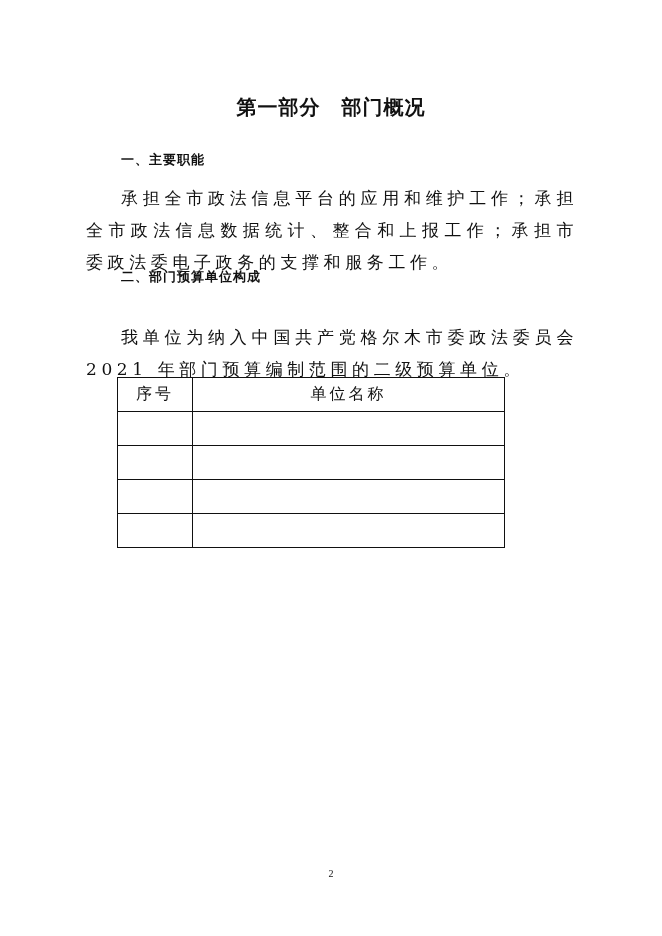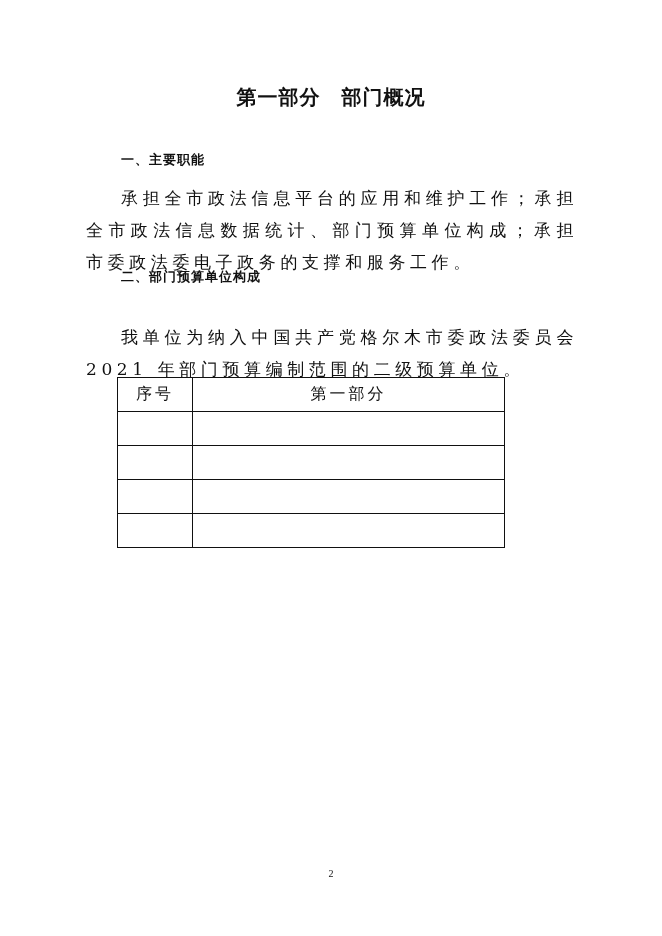--- a/index.html
+++ b/index.html
@@ -1,47 +1,47 @@
 <!DOCTYPE html>
 <html><head>
   <meta charset="utf-8">
   <style>
     html, body { margin: 0; padding: 0; background: #ffffff; }
     body { width: 662px; height: 936px; position: relative; overflow: hidden;
            font-family: "DejaVu Serif", "Liberation Serif", serif; color: #111; }
-    .page-title { position: absolute; top: 84px; left: 0; width: 662px; text-align: center;
+    .page-title { position: absolute; top: 94px; left: 0; width: 662px; text-align: center;
                   font-family: "DejaVu Sans", "Liberation Sans", sans-serif; font-weight: bold;
                   font-size: 20px; letter-spacing: 1px; word-spacing: 12px; }
     .heading { position: absolute; left: 121px; font-family: "DejaVu Sans", "Liberation Sans", sans-serif;
                font-size: 13px; font-weight: 600; letter-spacing: 1px; }
     .para { position: absolute; left: 86px; width: 492px; font-size: 17px; line-height: 32px;
             text-indent: 35px; letter-spacing: 4.6px; text-align: justify; }
     table.units { position: absolute; left: 117px; top: 377px; width: 388px; border-collapse: collapse; }
     table.units td, table.units th { border: 1.5px solid #111; height: 33px; padding: 0; font-weight: normal;
                                      font-size: 16px; letter-spacing: 3px; text-align: center; }
     table.units th.col-no { width: 74px; }
     .page-number { position: absolute; top: 868px; left: 0; width: 662px; text-align: center;
                    font-size: 10px; font-family: "Liberation Serif", serif; }
   </style>
 </head>
 <body>
 
 <div class="page-title">第一部分　部门概况</div>
 
 <div class="heading" style="top:151px;">一、主要职能</div>
-<div class="para" style="top:182px;">承担全市政法信息平台的应用和维护工作；承担全市政法信息数据统计、部门预算单位构成；承担市委政法委电子政务的支撑和服务工作。</div>
+<div class="para" style="top:182px;">承担全市政法信息平台的应用和维护工作；承担全市政法信息数据统计、整合和上报工作；承担市委政法委电子政务的支撑和服务工作。</div>
 
 <div class="heading" style="top:268px;">二、部门预算单位构成</div>
 <div class="para" style="top:321px;">我单位为纳入中国共产党格尔木市委政法委员会 2021 年部门预算编制范围的二级预算单位。</div>
 
 <table class="units">
   <thead>
     <tr>
       <th class="col-no">序号</th>
-      <th>第一部分</th>
+      <th>单位名称</th>
     </tr>
   </thead>
   <tbody>
     <tr>
       <td></td>
       <td></td>
     </tr>
     <tr>
       <td></td>
       <td></td>

